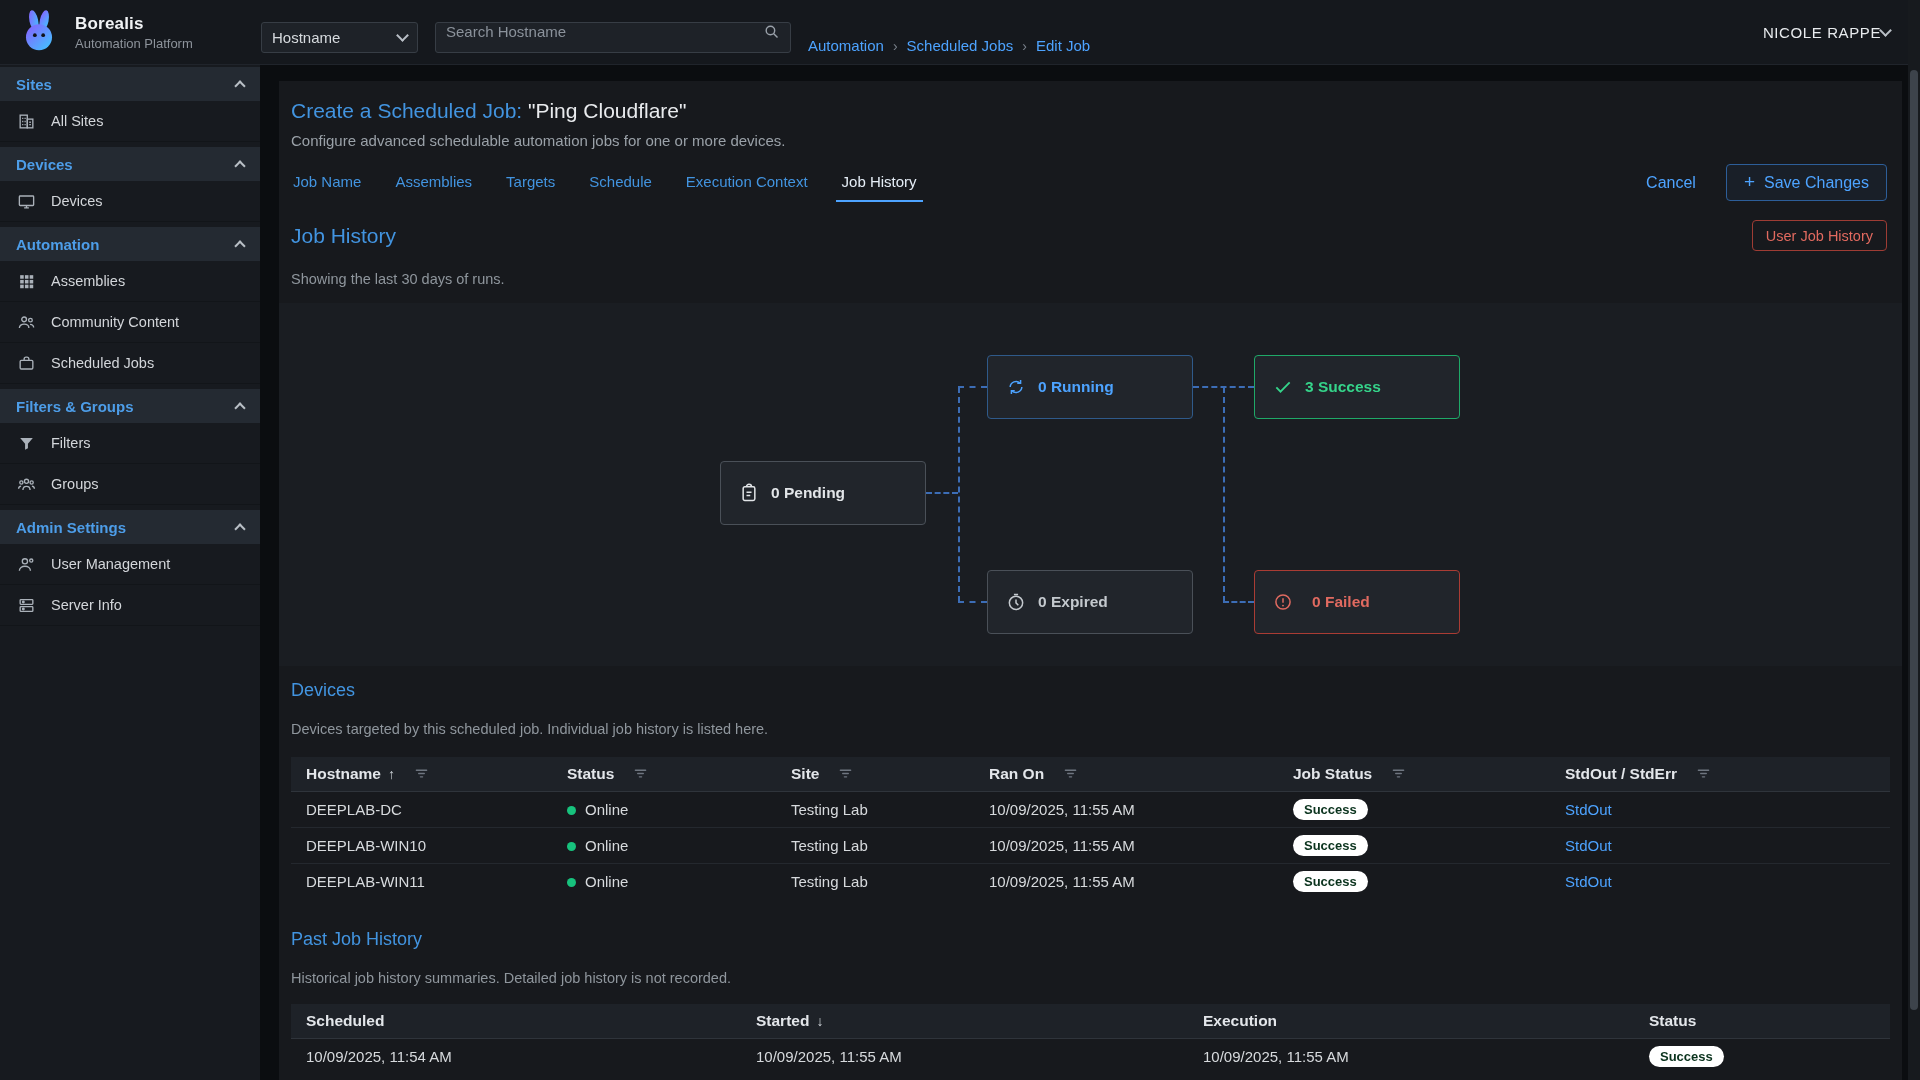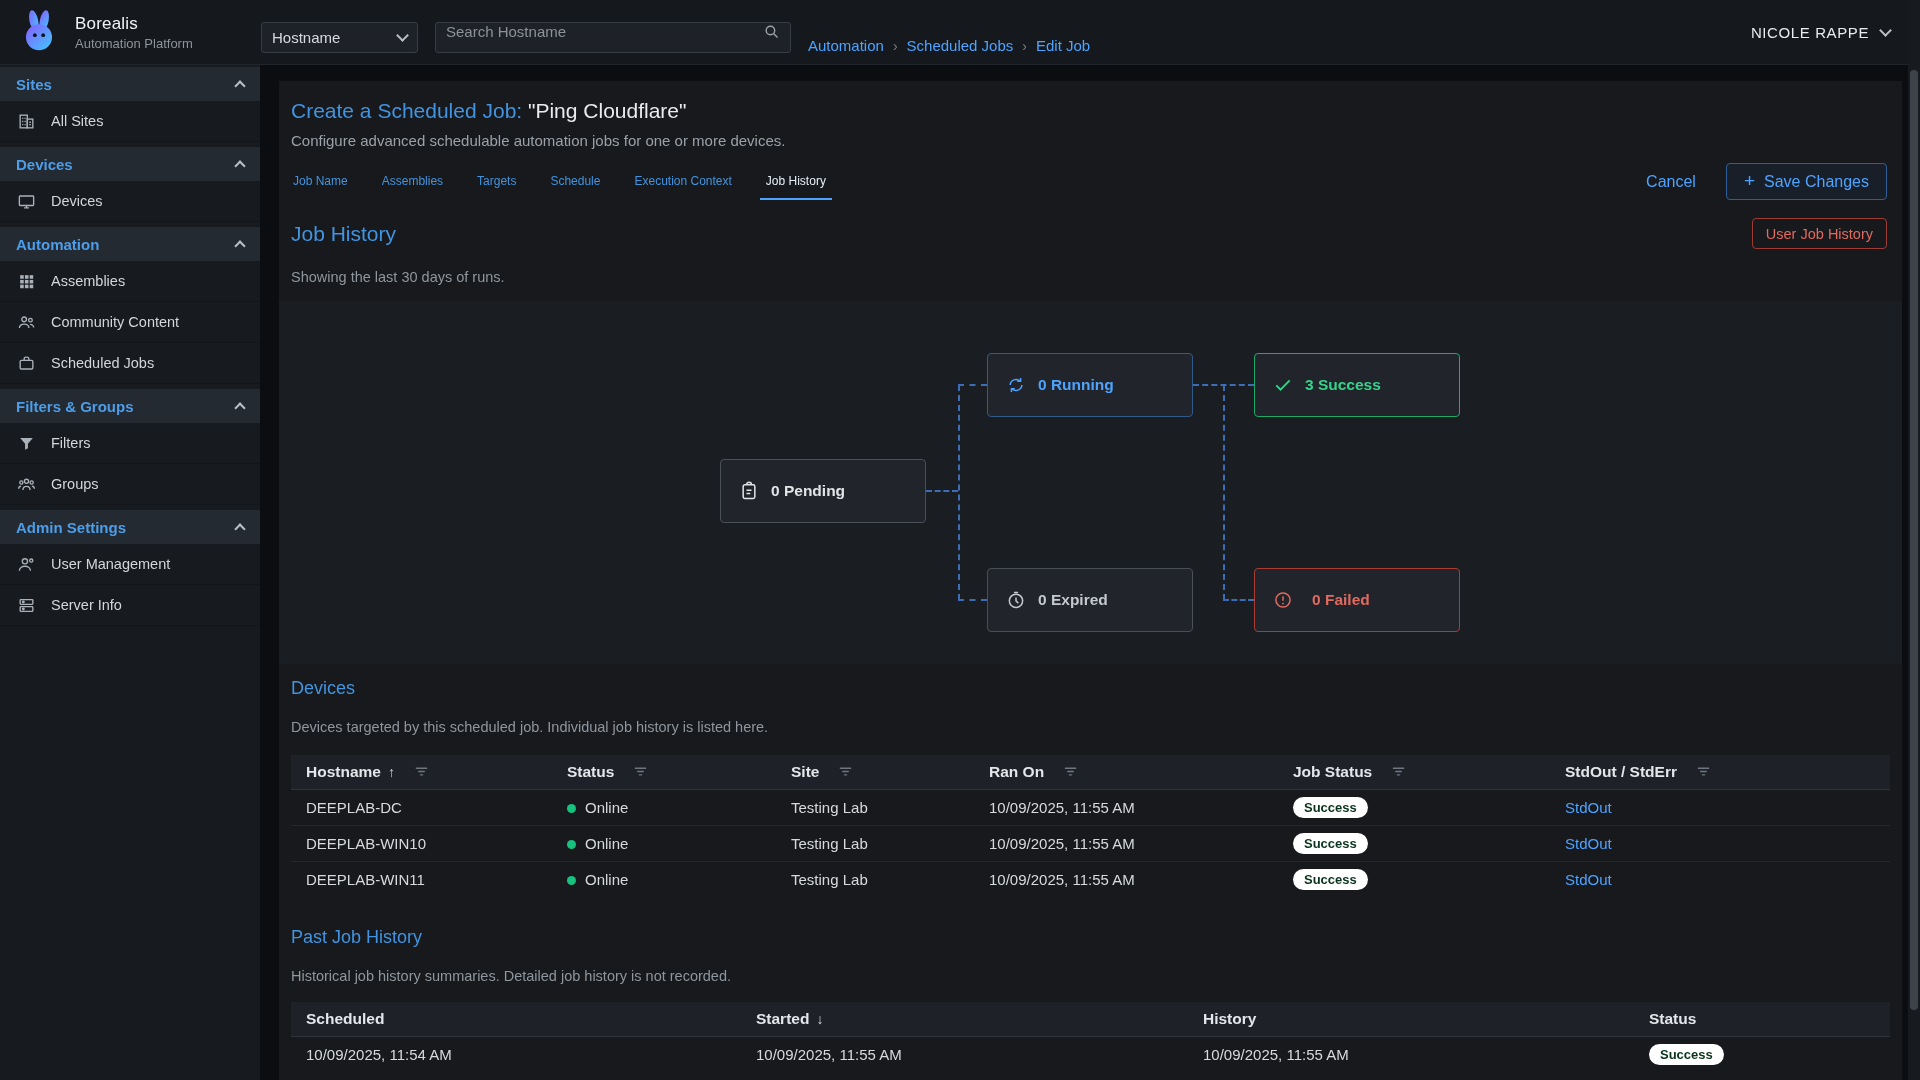--- a/index.html
+++ b/index.html
@@ -5,37 +5,37 @@
   * { margin:0; padding:0; box-sizing:border-box; }
   html,body { width:1920px; height:1080px; overflow:hidden; background:#0b0d10;
     font-family:"Liberation Sans","DejaVu Sans",sans-serif; color:#d7dadd; }
   body { position:relative; }
   svg { display:block; }
 
   
   .topbar { position:absolute; top:0; left:0; width:1920px; height:65px;
     background:#15181d; border-bottom:1px solid #20242b; z-index:5; }
   .brand { position:absolute; left:14px; top:7px; display:flex; align-items:center; gap:11px; }
-  .brand-text .brand-name { font-size:17px; font-weight:normal; color:#f1f3f5; letter-spacing:.2px; }
+  .brand-text .brand-name { font-size:17px; font-weight:bold; color:#f1f3f5; letter-spacing:.2px; }
   .brand-text .brand-tagline { font-size:13px; color:#8d939b; margin-top:2px; }
   .hostname-select { position:absolute; left:261px; top:22px; width:157px; height:31px;
     background:#1e2228; border:1px solid #373d45; border-radius:3px; display:flex;
     align-items:center; padding:0 10px; font-size:15px; color:#d6dade; cursor:pointer; }
   .search-box { position:absolute; left:435px; top:22px; width:356px; height:31px;
     background:#1e2228; border:1px solid #373d45; border-radius:3px; display:flex;
     align-items:flex-start; padding:0 10px; }
   .search-box input { flex:1; background:transparent; border:none; outline:none;
     font-size:15px; color:#d6dade; font-family:inherit; }
   .search-box input::placeholder { color:#8b929b; }
   .breadcrumb { position:absolute; left:808px; top:37px; display:flex; align-items:center;
     gap:9px; font-size:15px; }
   .breadcrumb .crumb { color:#4da3ff; cursor:pointer; }
   .breadcrumb .sep { color:#79808a; font-size:14px; }
   .user-menu { position:absolute; right:30px; top:0; height:65px; display:flex;
-    align-items:center; gap:12px; cursor:pointer; }
+    align-items:center; cursor:pointer; }
   .user-name { font-size:15px; font-weight:500; color:#e8ebee; letter-spacing:.6px; }
   .chev { width:9px; height:9px; border-right:2px solid #b9bfc6; border-bottom:2px solid #b9bfc6; display:inline-block; }
   .chev.down { transform:rotate(45deg); margin-top:-4px; }
   .chev.up { transform:rotate(-135deg); margin-top:4px; }
 
   
   .sidebar { position:absolute; top:65px; left:0; width:260px; height:1015px; background:#171a1f; }
   .side-header { height:34px; background:#242a32; display:flex; align-items:center;
     padding:0 16px; margin-top:5px; cursor:pointer; }
   .side-header:first-child { margin-top:2px;justify-content:space-between; }
@@ -48,21 +48,21 @@
   
   .panel { position:absolute; left:279px; top:81px; width:1623px; height:999px; background:#17191d; }
   .panel-inner { padding:18px 15px 0 12px; }
   .page-title { font-size:21px; font-weight:500; }
   .page-title .t-prefix { color:#4294e0; }
   .page-title .t-name { color:#e9ebee; }
   .page-subtitle { margin-top:9px; font-size:15px; color:#9aa1a8; }
 
   .tabs-row { display:flex; align-items:center; margin-top:14px; }
   .tabs { display:flex; gap:30px; }
-  .tab { font-size:12px; color:#4294e0; padding:10px 2px 12px; cursor:pointer; position:relative; }
+  .tab { font-size:15px; color:#4294e0; padding:10px 2px 12px; cursor:pointer; position:relative; }
   .tab.active { color:#e6eef7; }
   .tab.active::after { content:""; position:absolute; left:-4px; right:-4px; bottom:0;
     height:2px; background:#4da3ff; }
   .actions { margin-left:auto; display:flex; align-items:center; gap:30px; }
   .cancel-link { color:#4da3ff; font-size:16px; cursor:pointer; }
   .save-btn { display:flex; align-items:center; gap:9px; border:1px solid #2d5e99;
     color:#4da3ff; background:rgba(61,132,224,.06); height:37px; padding:0 17px;
     border-radius:4px; font-size:16px; cursor:pointer; }
   .save-btn .plus { font-size:19px; line-height:1; margin-top:-2px; }
 
@@ -512,21 +512,21 @@
                 </span>
               </th>
             <th>
                 <span class="th-inner">
                   <span>Started</span>
                   <span class="sort">↓</span>
                 </span>
               </th>
             <th>
                 <span class="th-inner">
-                  <span>History</span>
+                  <span>Execution</span>
                 </span>
               </th>
             <th>
                 <span class="th-inner">
                   <span>Status</span>
                 </span>
               </th>
           </tr>
         </thead>
         <tbody>

